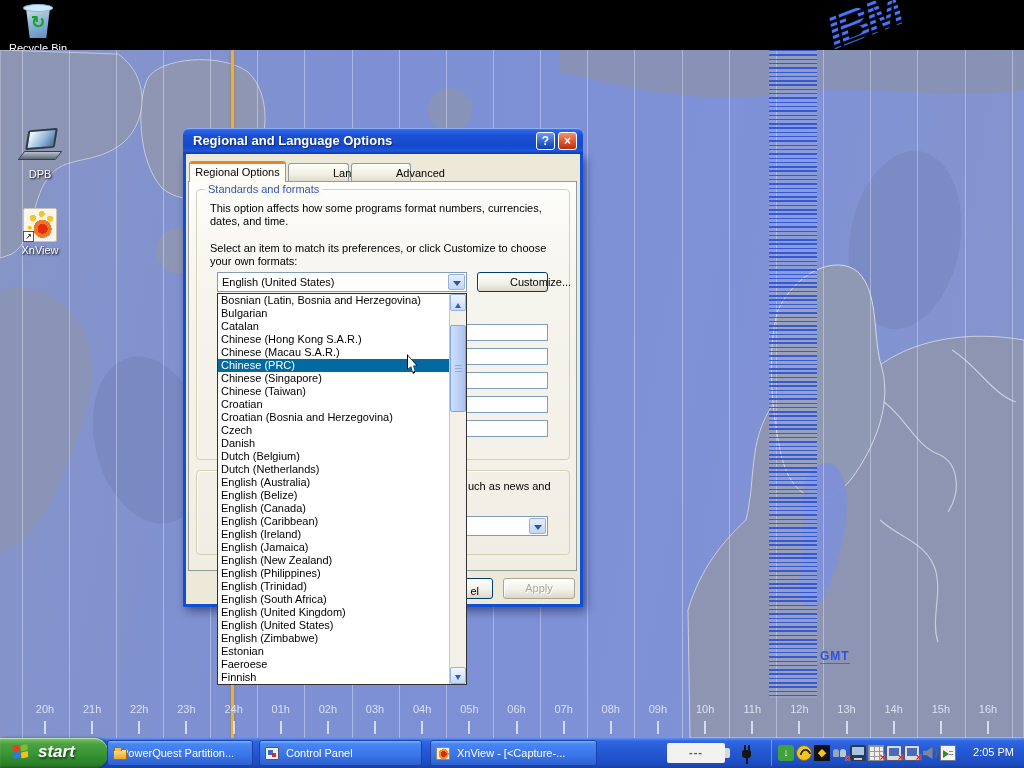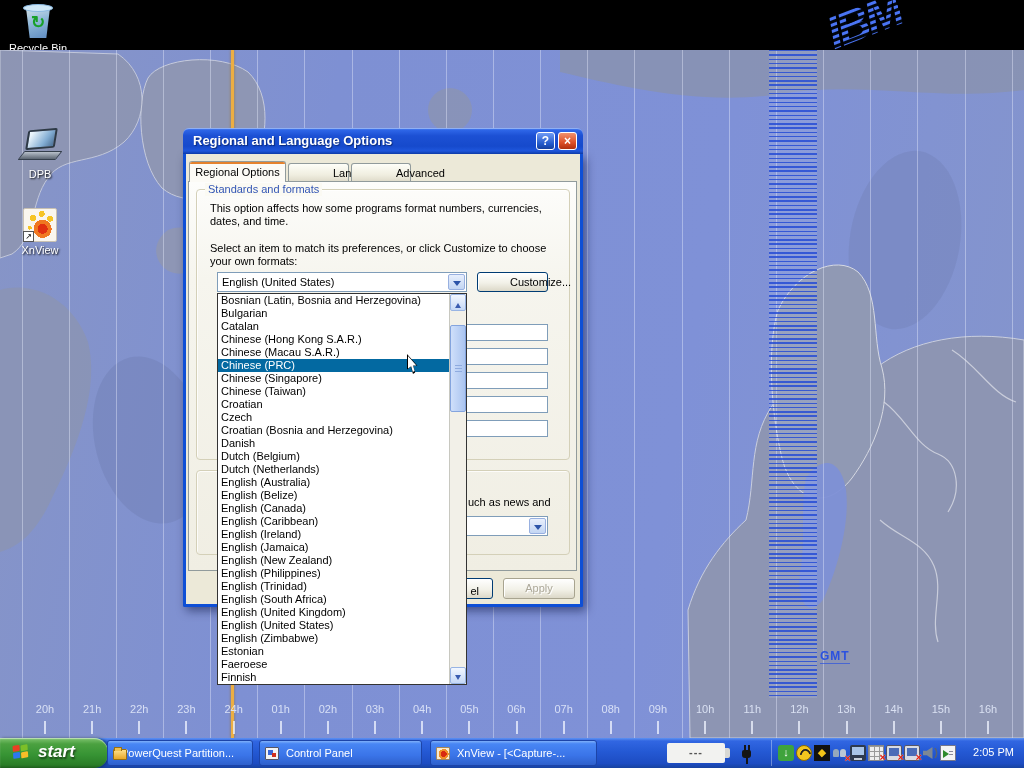--- a/index.html
+++ b/index.html
@@ -95,21 +95,21 @@
     z-index:2; }
   .groupbox { position:absolute; border:1px solid #d4d0b8; border-radius:4px;
     box-shadow:inset 1px 1px 0 rgba(255,255,255,.8); z-index:2; }
   .group-label { position:absolute; top:-7px; left:8px; padding:0 3px; background:#fbfaf3;
     color:#3356b4; font-size:11px; line-height:13px; }
   #group-standards { left:13px; top:61px; width:374px; height:271px; }
   #group-location { left:13px; top:342px; width:374px; height:85px; }
   .dlg-text { position:absolute; font-size:11px; line-height:13px; color:#000; z-index:2; }
   #std-desc { left:27px; top:74px; width:345px; }
   #std-instr { left:27px; top:114px; width:350px; }
-  #loc-text { left:285px; top:368px; }
+  #loc-text { left:285px; top:352px; }
 
   #combo-format { position:absolute; left:34px; top:144px; width:250px; height:20px;
     background:#fff; border:1px solid #7f9db9; z-index:2; }
   #combo-format .combo-text { position:absolute; left:4px; top:3px; font-size:11px; }
   .combo-arrow-btn { position:absolute; right:1px; top:1px; width:17px; height:16px;
     background:linear-gradient(180deg,#e8effc,#c3d6f3); border:1px solid #98b0e0;
     border-radius:2px; }
   .combo-arrow-btn::after { content:""; position:absolute; left:4px; top:6px; width:0; height:0;
     border:4px solid rgba(0,0,0,0); border-top:5px solid #2c54a8; }
   #combo-location { position:absolute; left:169px; top:388px; width:196px; height:20px;
@@ -403,22 +403,22 @@
     <div id="lang-items">
         <div class="lang-item">Bosnian (Latin, Bosnia and Herzegovina)</div>
         <div class="lang-item">Bulgarian</div>
         <div class="lang-item">Catalan</div>
         <div class="lang-item">Chinese (Hong Kong S.A.R.)</div>
         <div class="lang-item">Chinese (Macau S.A.R.)</div>
         <div class="lang-item selected">Chinese (PRC)</div>
         <div class="lang-item">Chinese (Singapore)</div>
         <div class="lang-item">Chinese (Taiwan)</div>
         <div class="lang-item">Croatian</div>
+        <div class="lang-item">Croatian (Bosnia and Herzegovina)</div>
         <div class="lang-item">Czech</div>
-        <div class="lang-item">Croatian (Bosnia and Herzegovina)</div>
         <div class="lang-item">Danish</div>
         <div class="lang-item">Dutch (Belgium)</div>
         <div class="lang-item">Dutch (Netherlands)</div>
         <div class="lang-item">English (Australia)</div>
         <div class="lang-item">English (Belize)</div>
         <div class="lang-item">English (Canada)</div>
         <div class="lang-item">English (Caribbean)</div>
         <div class="lang-item">English (Ireland)</div>
         <div class="lang-item">English (Jamaica)</div>
         <div class="lang-item">English (New Zealand)</div>

